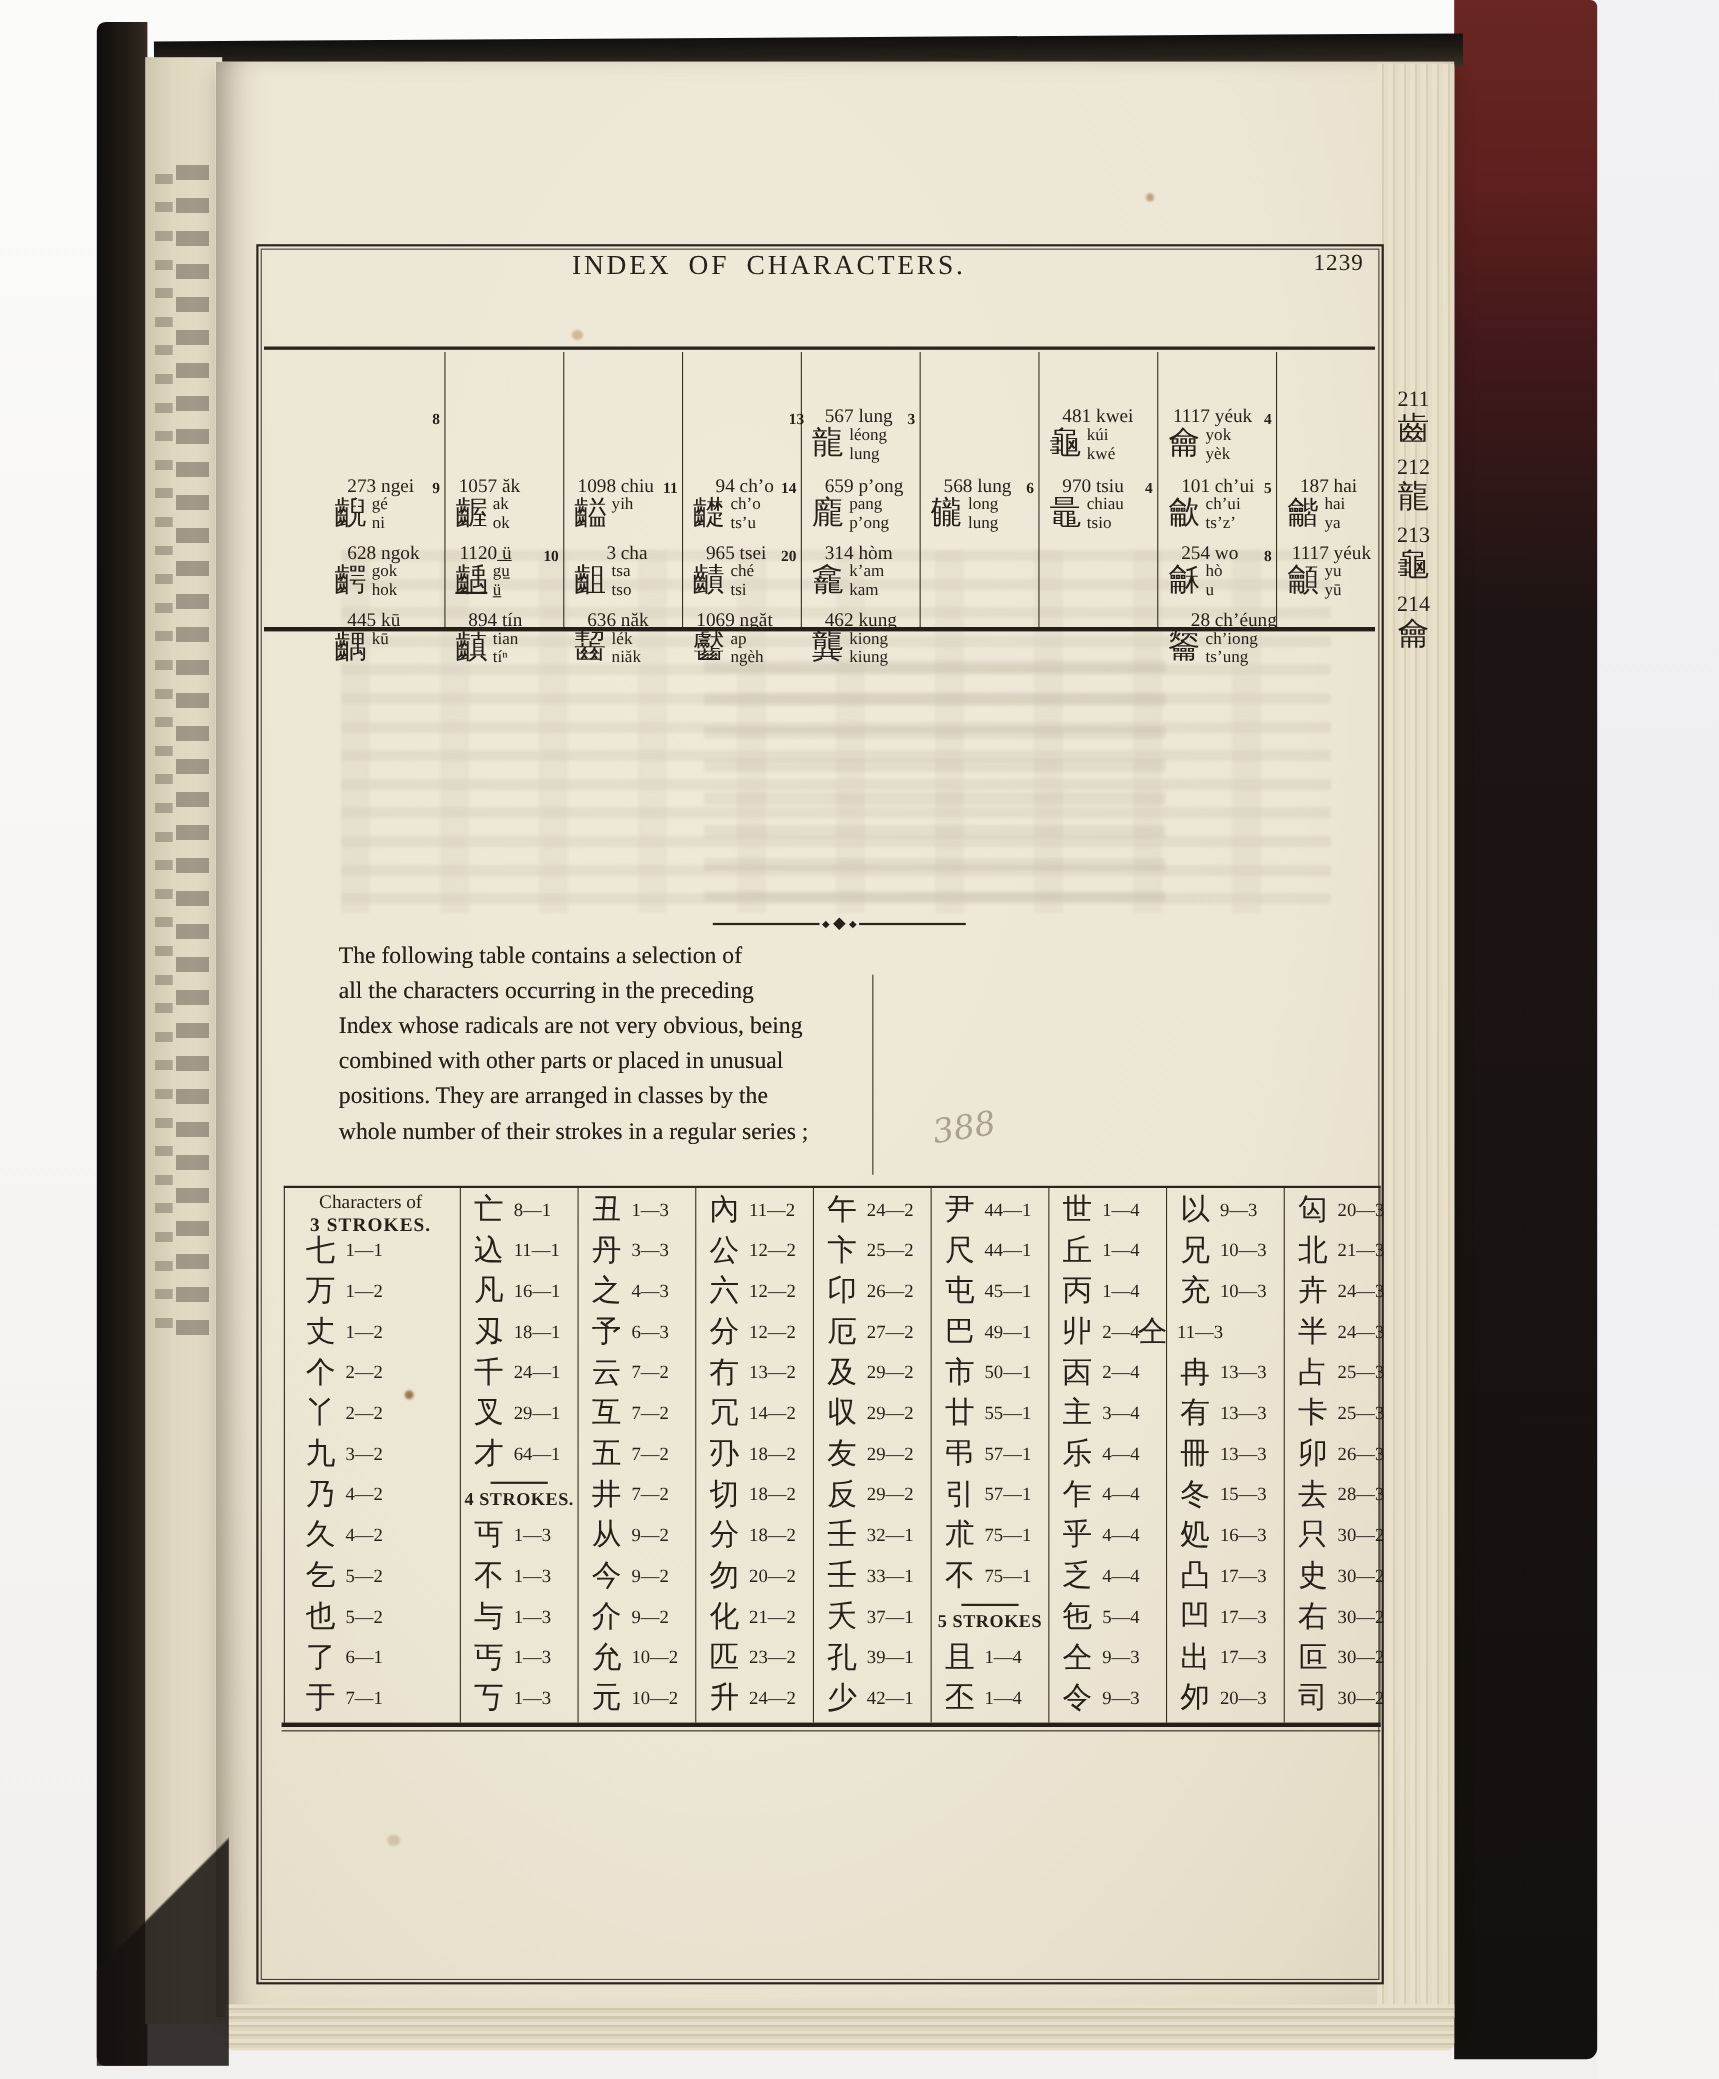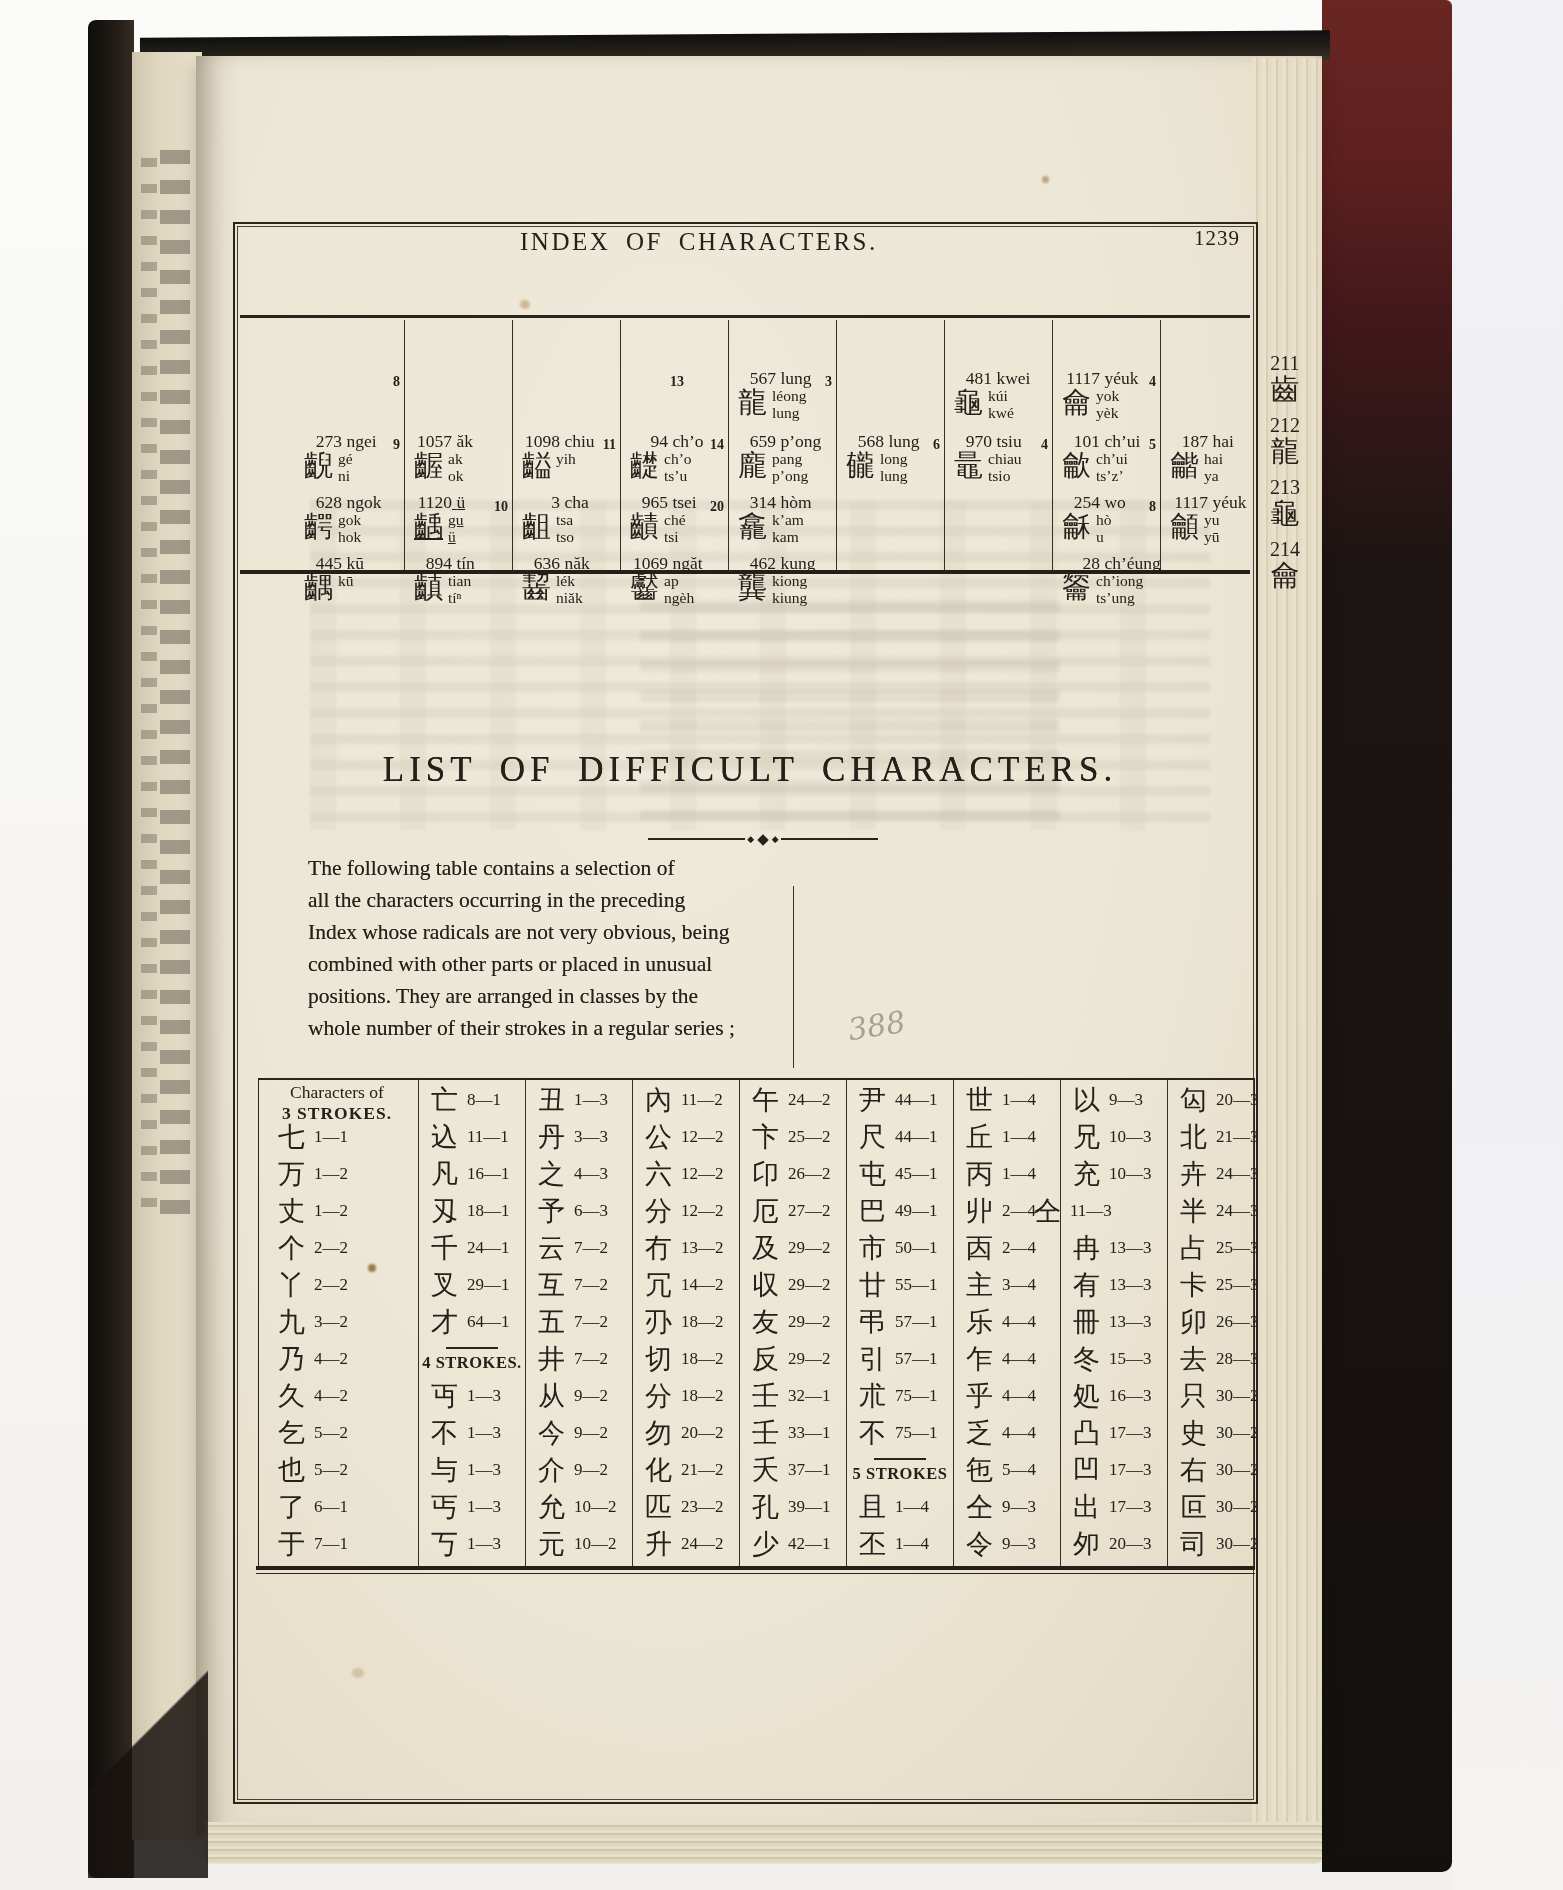--- a/index.html
+++ b/index.html
@@ -339,21 +339,21 @@
       <span class="ix-rr">yu
 yū</span>
     </div>
   </div>
       </div>
     <div id="ix-marks">
         <div class="ix-mark" style="left: 376px; top: 374px;">8</div>
         <div class="ix-mark" style="left: 376px; top: 437px;">9</div>
         <div class="ix-mark" style="left: 484px; top: 499px;">10</div>
         <div class="ix-mark" style="left: 592px; top: 437px;">11</div>
-        <div class="ix-mark" style="left: 660px; top: 374px;">13</div>
+        <div class="ix-mark" style="left: 712px; top: 374px; text-align: center;">13</div>
         <div class="ix-mark" style="left: 700px; top: 437px;">14</div>
         <div class="ix-mark" style="left: 700px; top: 499px;">20</div>
         <div class="ix-mark" style="left: 808px; top: 374px;">3</div>
         <div class="ix-mark" style="left: 916px; top: 437px;">6</div>
         <div class="ix-mark" style="left: 1024px; top: 437px;">4</div>
         <div class="ix-mark" style="left: 1132px; top: 374px;">4</div>
         <div class="ix-mark" style="left: 1132px; top: 437px;">5</div>
         <div class="ix-mark" style="left: 1132px; top: 499px;">8</div>
       </div>
   </div>
@@ -370,21 +370,20 @@
       <div class="mg" style="top: 476px;">
     <div class="mg-n">213</div>
     <div class="mg-c">龜</div>
   </div>
       <div class="mg" style="top: 538px;">
     <div class="mg-n">214</div>
     <div class="mg-c">龠</div>
   </div>
     </div>
 
-  <div class="abs" id="section-title">LIST OF DIFFICULT CHARACTERS.</div>
   <div class="abs" id="ornament">
     <span class="ln"></span>
       <span class="d1">◆</span>
       <span class="d2">◆</span>
       <span class="d1">◆</span>
       <span class="ln"></span>
   </div>
 
   <div class="abs para" id="intro-left">      The following table contains a selection of
 all the characters occurring in the preceding

